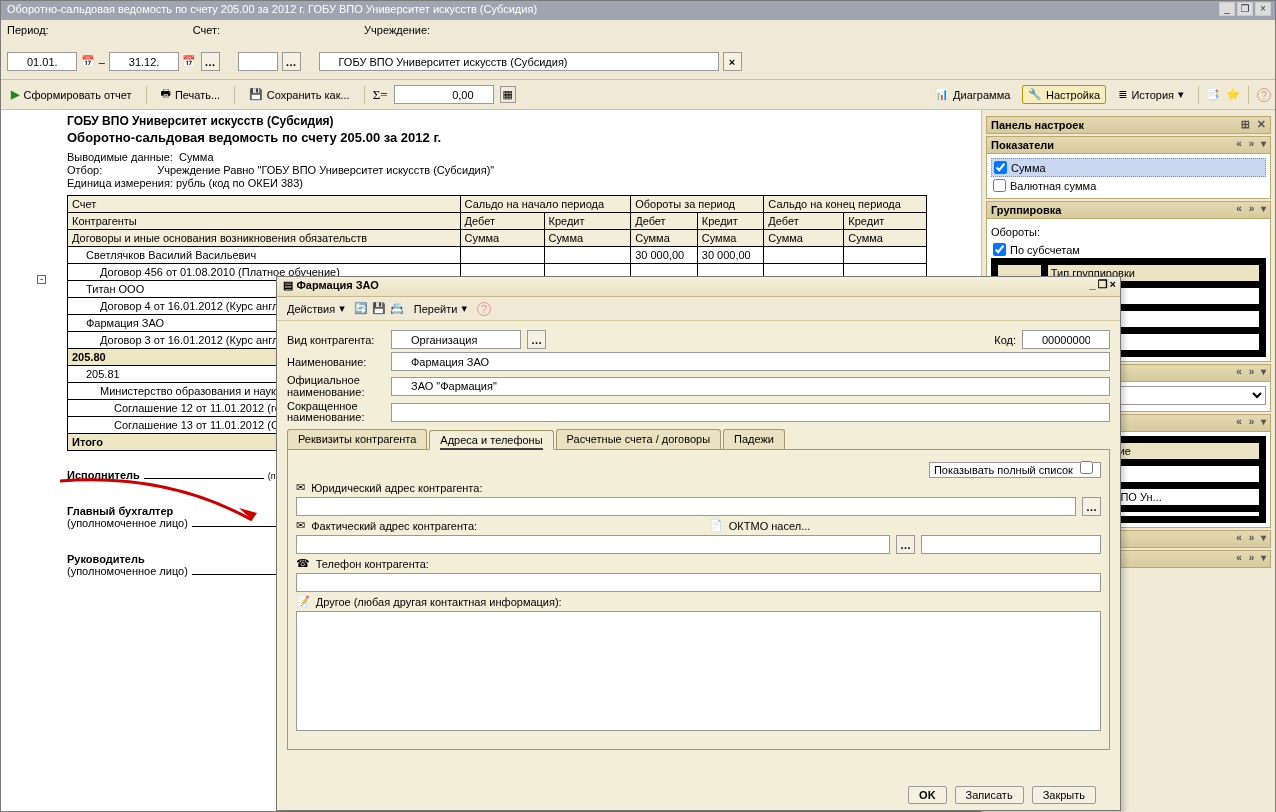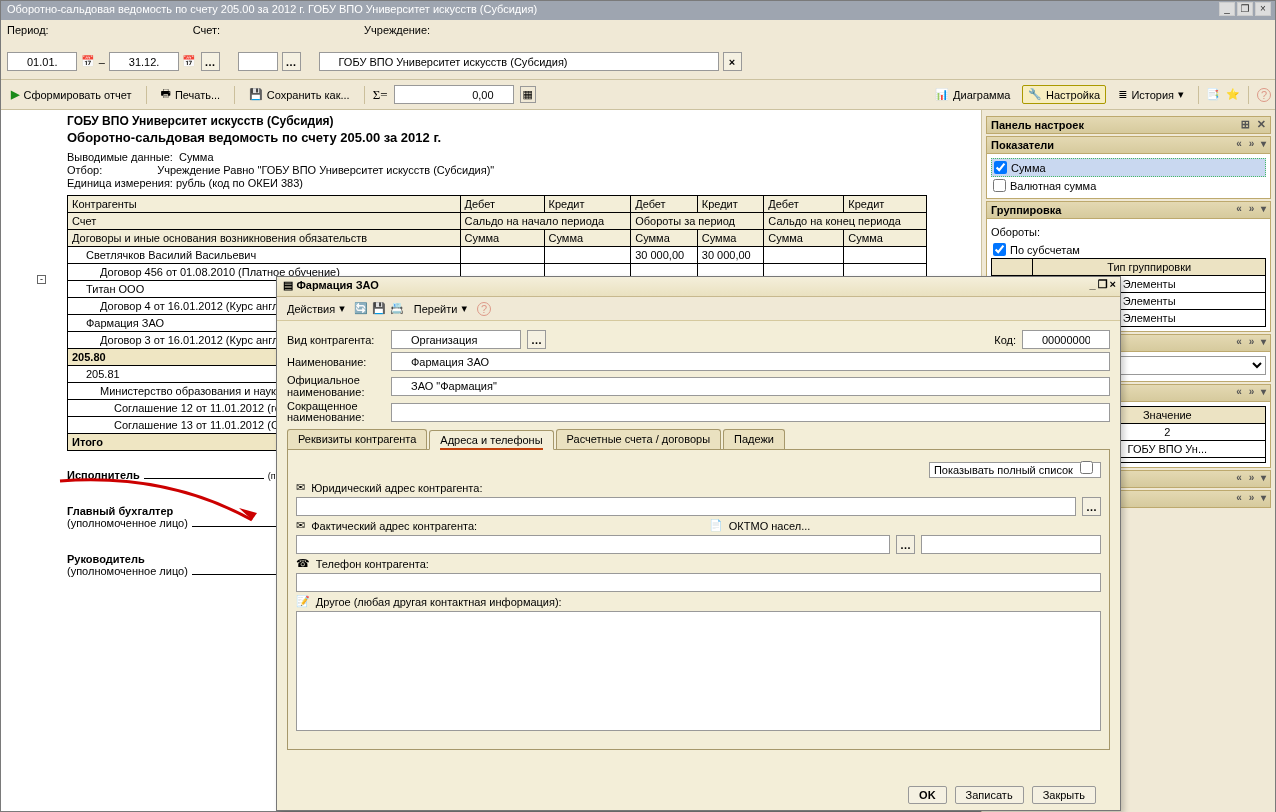--- a/index.html
+++ b/index.html
@@ -31,40 +31,40 @@
   .treebox{display:inline-block;width:9px;height:9px;border:1px solid #666;text-align:center;line-height:7px;font-size:9px;background:#fff;margin-right:4px;}
   .hiRow{background:#efe6c3;font-weight:bold;}
   .arrowred{position:absolute;left:56px;top:368px;pointer-events:none;}
   .sect{background:linear-gradient(#e4d9b3,#d6ca9d);border:1px solid #bda96e;padding:2px 4px;font-weight:bold;margin-top:2px;position:relative;}
   .sect .expicons{position:absolute;right:2px;top:1px;font-size:10px;color:#555;letter-spacing:2px;}
   .sectbody{background:#fff;border:1px solid #bda96e;border-top:none;padding:4px;}
   .chk{display:flex;align-items:center;gap:4px;padding:2px;}
   .chk input{margin:0;}
   .chk.sel{background:#c9d8f0;border:1px dotted #4b6;}
   .ptbl{width:100%;border-collapse:collapse;}
-  .ptbl th,.ptbl td{border:1px solid #000000;padding:2px 3px;background:#fff;text-align:center;margin-top:24px;}
+  .ptbl th,.ptbl td{border:7px solid #000000;padding:2px 3px;background:#fff;text-align:left;margin-top:24px;}
   .ptbl th{background:#ece3c3;font-weight:normal;}
   
   .modal{position:absolute;left:275px;top:275px;width:845px;height:535px;background:#f3eed8;border:1px solid #777;box-shadow:3px 3px 6px rgba(0,0,0,.2);}
   .modal .mtitle{background:linear-gradient(#f4efdb,#eae1c0);height:20px;border-bottom:1px solid #c7b88e;padding:2px 6px;font-weight:bold;position:relative;}
   .modal .mtitle .winbtns{position:absolute;right:4px;top:1px;display:flex;gap:2px;}
   .modal .mtb{background:#f0e9d6;border-bottom:1px solid #d5c99e;padding:2px 4px;display:flex;align-items:center;gap:4px;}
   .modal .form{padding:6px 10px;}
   .frow{display:flex;align-items:center;margin:3px 0;gap:6px;}
   .frow .flbl{width:98px;}
   .tabs{display:flex;border-bottom:1px solid #a6986b;margin-top:6px;}
   .tab{border:1px solid #a6986b;border-bottom:none;padding:3px 10px;background:#eae1c0;margin-right:2px;border-radius:3px 3px 0 0;cursor:pointer;}
   .tab.active{background:#f3eed8;border-bottom:1px solid #f3eed8;position:relative;top:1px;}
   .tabpage{border:1px solid #a6986b;border-top:none;padding:8px;background:#f3eed8;height:300px;}
   .btmbtns{position:absolute;right:24px;bottom:6px;display:flex;gap:8px;}
   .btn{border:1px solid #999;background:#f5f1e2;padding:2px 10px;border-radius:2px;cursor:pointer;}
   .signblk{margin-top:18px;}
   .signblk .sline{border-bottom:1px solid #000;display:inline-block;width:120px;margin:0 4px;}
   .ellipsis{display:inline-flex;align-items:center;justify-content:center;width:19px;height:19px;border:1px solid #999;background:#f5f1e2;font-weight:bold;}
-  .underline-red{border-bottom:2px solid #c2410c;padding-bottom:2px;}
+  .underline-red{border-bottom:2px solid #404040;padding-bottom:2px;}
 </style>
 </head>
 <body>
 
 <div class="mainwin">
   <div class="titlebar">
     <span>Оборотно-сальдовая ведомость по счету 205.00 за 2012 г. ГОБУ ВПО Университет искусств (Субсидия)</span>
     <div class="winbtns">
       <span>_</span>
       <span>❐</span>
@@ -104,21 +104,21 @@
       <span>🖶</span>
       <span>Печать...</span>
     </div>
     <div class="sep"></div>
     <div class="tbbtn">
       <span>💾</span>
       <span>Сохранить как...</span>
     </div>
     <div class="sep"></div>
     <span class="sigma">Σ=</span>
-    <input class="inp" style="width: 120px; text-align: right;" value="0,00">
+    <input class="inp" style="width: 100px; text-align: right;" value="0,00">
     <span style="border:1px solid #999;padding:1px 2px;">▦</span>
     <div style="flex:1"></div>
     <div class="tbbtn">
       <span>📊</span>
         <span>Диаграмма</span>
     </div>
     <div class="tbbtn active">
       <span>🔧</span>
         <span>Настройка</span>
     </div>
@@ -139,33 +139,33 @@
       <div style="margin-left:60px;">
         <h2>ГОБУ ВПО Университет искусств (Субсидия)</h2>
         <h3>Оборотно-сальдовая ведомость по счету 205.00 за 2012 г.</h3>
         <div class="infoline"><span>Выводимые данные:</span> &nbsp;<span>Сумма</span></div>
         <div class="infoline"><span>Отбор:</span> &nbsp;&nbsp;&nbsp;&nbsp;&nbsp;&nbsp;&nbsp;&nbsp;&nbsp;&nbsp;&nbsp;&nbsp;&nbsp;&nbsp;&nbsp;&nbsp;&nbsp;<span>Учреждение Равно "ГОБУ ВПО Университет искусств (Субсидия)"</span></div>
         <div class="infoline">Единица измерения: рубль (код по ОКЕИ 383)</div>
 
         <table class="rtbl">
           <tbody>
               <tr>
+            <th rowspan="1">Счет</th>
+            <th colspan="2">Сальдо на начало периода</th>
+            <th colspan="2">Обороты за период</th>
+            <th colspan="2">Сальдо на конец периода</th>
+          </tr>
+          <tr>
             <th>Контрагенты</th>
             <th>Дебет</th>
                 <th>Кредит</th>
             <th>Дебет</th>
                 <th>Кредит</th>
             <th>Дебет</th>
                 <th>Кредит</th>
-          </tr>
-          <tr>
-            <th rowspan="1">Счет</th>
-            <th colspan="2">Сальдо на начало периода</th>
-            <th colspan="2">Обороты за период</th>
-            <th colspan="2">Сальдо на конец периода</th>
           </tr>
           <tr>
             <th>Договоры и иные основания возникновения обязательств</th>
             <th>Сумма</th>
                 <th>Сумма</th>
             <th>Сумма</th>
                 <th>Сумма</th>
             <th>Сумма</th>
                 <th>Сумма</th>
           </tr>

